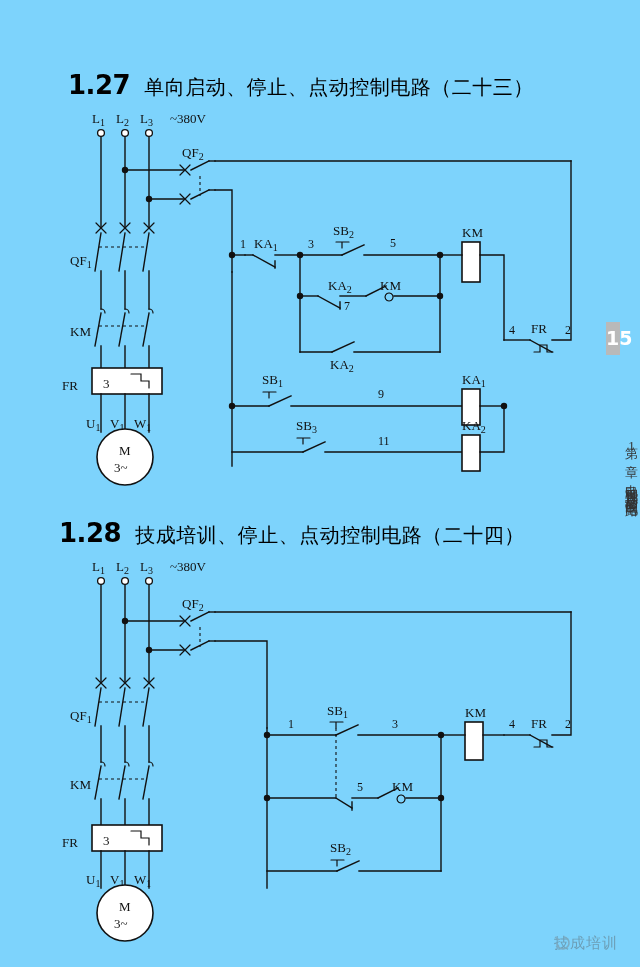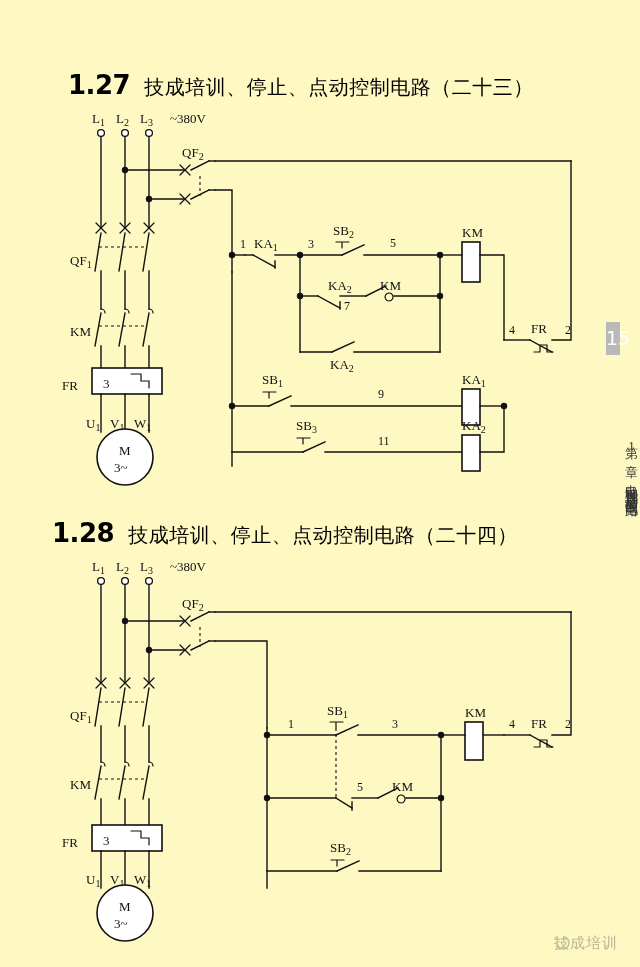--- a/index.html
+++ b/index.html
@@ -1,18 +1,18 @@
 <!DOCTYPE html>
 <html><head>
 <meta charset="utf-8">
 <style>
   html,body{margin:0;padding:0;background:#fff;}
   body{width:640px;height:967px;position:relative;overflow:hidden;
        font-family:"Liberation Serif",serif;color:#111;}
-  .page{position:relative;width:640px;height:967px;background:#fef9c3;}
+  .page{position:relative;width:640px;height:967px;background:#7dd3fc;}
 
   .fig{position:absolute;left:0;width:640px;}
   #fig-127{top:0;height:500px;}
   #fig-128{top:500px;height:467px;}
 
   .title-row{position:absolute;display:flex;align-items:baseline;gap:14px;}
   .title-num{font-family:"DejaVu Sans",sans-serif;font-weight:bold;font-size:26px;
              letter-spacing:-0.5px;color:#000;}
   .title-txt{font-family:"DejaVu Sans",sans-serif;font-size:20px;color:#000;
              letter-spacing:0.5px;white-space:nowrap;}
@@ -26,41 +26,41 @@
   .open{stroke:#111;stroke-width:1.3;fill:#fff;}
   text{font-family:"Liberation Serif",serif;fill:#111;}
   .lbl{font-size:13px;}
   .lbls{font-size:10px;}
   .num{font-size:12px;}
   .mtxt{font-size:13px;}
 
   
   .tab{position:absolute;right:0;top:322px;width:34px;}
   .tab-num{background:#b9b9b9;color:#fff;font-family:"DejaVu Sans",sans-serif;
-           font-weight:normal;font-size:19px;text-align:center;padding:5px 0 6px;
+           font-weight:bold;font-size:19px;text-align:center;padding:5px 0 6px;
            width:14px;box-sizing:border-box;}
   .tab-vert{margin-top:6px;width:34px;text-align:center;
             font-family:"Liberation Serif",serif;font-size:13px;color:#333;
             writing-mode:vertical-rl;text-orientation:upright;
             letter-spacing:2px;height:210px;}
 
   .watermark{position:absolute;right:22px;bottom:14px;display:flex;
              align-items:flex-start;gap:6px;opacity:.42;}
   .wm-txt{font-family:"DejaVu Sans",sans-serif;font-size:15px;color:#555;
           letter-spacing:1px;}
 </style>
 </head>
 <body>
 
 <div class="page">
 
   <div class="fig" id="fig-127">
     <div class="title-row" style="left:68px; top:70px;">
       <span class="title-num">1.27</span>
-      <span class="title-txt">技成培训、停止、点动控制电路（二十三）</span>
+      <span class="title-txt">单向启动、停止、点动控制电路（二十三）</span>
     </div>
 
     <svg width="640" height="500" viewBox="0 0 640 500">
 
       <text class="lbl" x="92" y="123">L<tspan class="lbls" dy="3">1</tspan></text>
       <text class="lbl" x="116" y="123">L<tspan class="lbls" dy="3">2</tspan></text>
       <text class="lbl" x="140" y="123">L<tspan class="lbls" dy="3">3</tspan></text>
       <text class="lbl" x="170" y="123">~380V</text>
 
       <circle class="open" cx="101" cy="133" r="3.4"></circle>
@@ -202,21 +202,21 @@
       <text class="lbl" x="531" y="333">FR</text>
       <text class="num" x="565" y="334">2</text>
       <path class="w" d="M504 340 H530"></path>
       <path class="w" d="M530 340 l22 12"></path>
       <path class="wt" d="M534 352 h6 v-7 h7 v7 h6"></path>
       <path class="w" d="M552 340 H571 V161"></path>
     </svg>
   </div>
 
   <div class="fig" id="fig-128">
-    <div class="title-row" style="left:52px; top:18px;">
+    <div class="title-row" style="left:59px; top:18px;">
       <span class="title-num">1.28</span>
       <span class="title-txt">技成培训、停止、点动控制电路（二十四）</span>
     </div>
 
     <svg width="640" height="467" viewBox="0 0 640 467">
       <text class="lbl" x="92" y="71">L<tspan class="lbls" dy="3">1</tspan></text>
       <text class="lbl" x="116" y="71">L<tspan class="lbls" dy="3">2</tspan></text>
       <text class="lbl" x="140" y="71">L<tspan class="lbls" dy="3">3</tspan></text>
       <text class="lbl" x="170" y="71">~380V</text>
 

